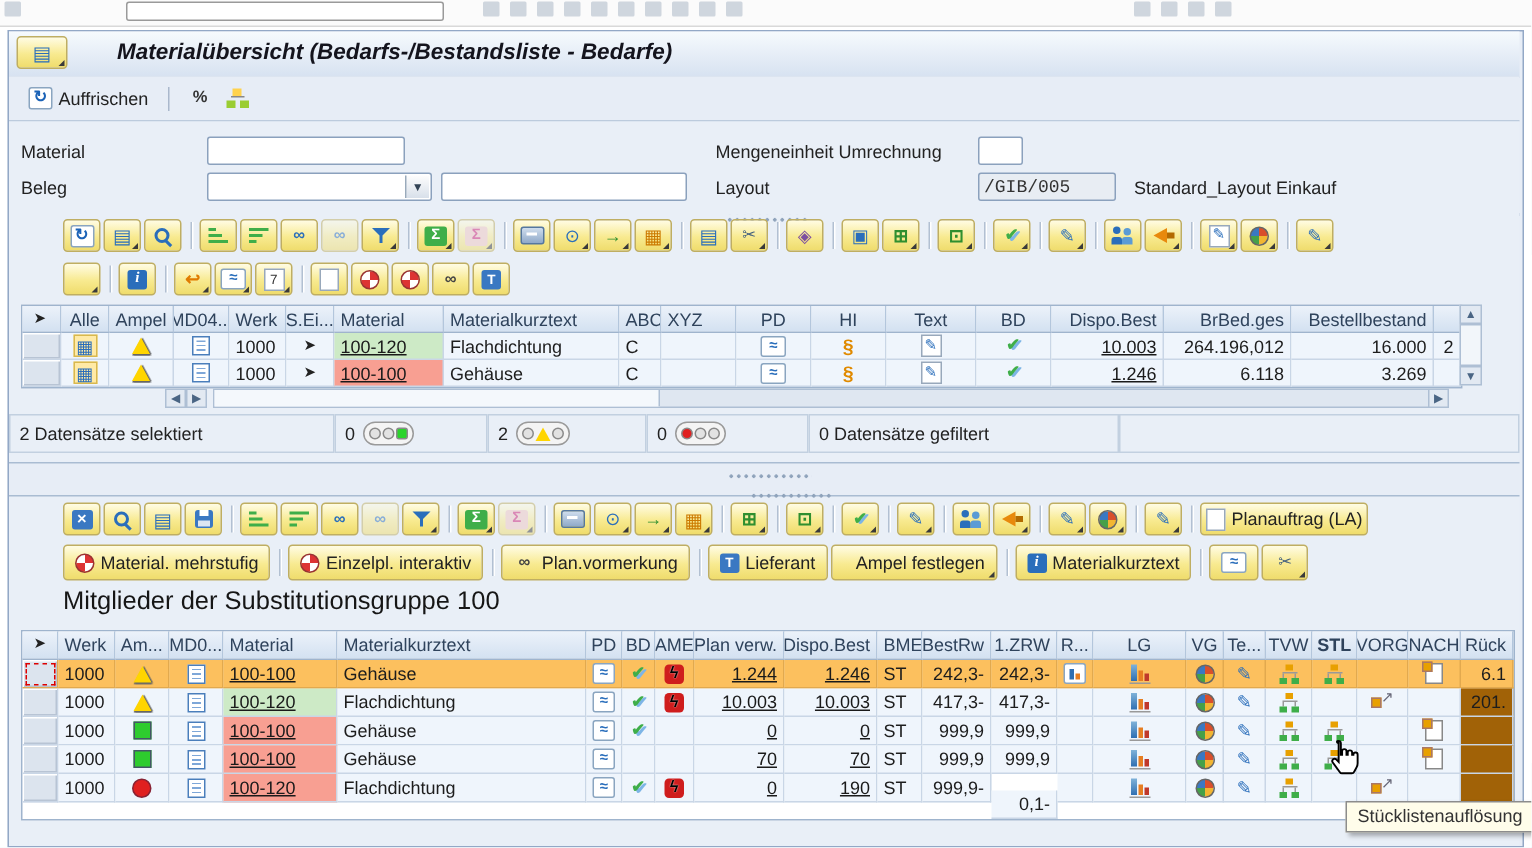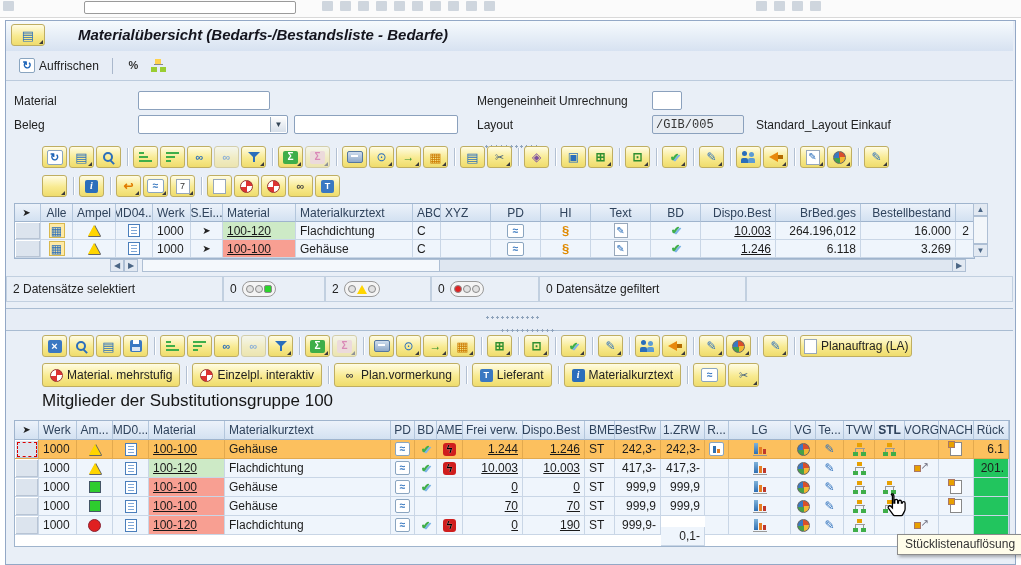--- a/index.html
+++ b/index.html
@@ -104,21 +104,21 @@
   .ic-cir{width:11px;height:11px;border-radius:50%;background:#e02020;border:1px solid #823;}
   
   .grid{position:absolute;border:1px solid #9fb4cd;background:#fff;}
   .grow{display:flex;}
   .gc{box-sizing:border-box;border-right:1px solid #c9d6e6;border-bottom:1px solid #c9d6e6;display:flex;align-items:center;padding:0 4px;overflow:hidden;white-space:nowrap;background:#eff5fc;font-size:12px;color:#1d1d1d;gap:2px;}
   .ghead .gc{background:linear-gradient(#ecf2fa,#d3e1f1);border-right:1px solid #b3c6dc;border-bottom:1px solid #9fb4cd;color:#2f435c;}
   .selcell{background:#dce4ee;box-shadow:inset 1px 1px 0 #fff,inset -1px -1px 0 #b8c4d4;}
   .t-num,.t-lnknum,.t-numgreen,.h-right{justify-content:flex-end;}
   .t-ico,.t-ampel,.t-icoflag,.h-center{justify-content:center;}
   .link{text-decoration:underline;color:#1a1a1a;}
-  .greenbg{background:#22c55e;}
+  .greenbg{background:#a16207;}
   .bg-green{background:#cdeac6;}
   .bg-red{background:#f89f92;}
   .rsel .gc{background:#fcc05e;border-color:#e2a94e;}
   .rsel .gc.selcell{background:#dce4ee;outline:1px dashed #d00;outline-offset:-3px;}
   
   .sb{position:absolute;background:#e2e9f2;border:1px solid #aebfd4;display:flex;align-items:center;justify-content:center;font-size:8px;color:#4a6584;box-sizing:border-box;}
   .scell{position:absolute;top:0;height:26px;border:1px solid #c2d0e0;background:#e9eff7;display:flex;align-items:center;padding:0 6px;font-size:12px;gap:5px;box-sizing:border-box;}
   .tl{display:inline-flex;align-items:center;gap:1px;background:#f4f4f4;border:1px solid #9a9a9a;border-radius:8px;padding:1px 3px;height:12px;}
   .tl i{display:inline-block;width:8px;height:8px;border-radius:50%;background:#e2e2e2;border:1px solid #8a8a8a;box-sizing:border-box;}
   .tl i.on-g{background:#2bd42b;border-radius:2px;}
@@ -621,20 +621,25 @@
         <span class="tsep"></span>
         <button class="tb big">
           <span class="ic ic-glasses">∞</span>
           <span class="blabel">Plan.vormerkung</span>
         </button>
         <span class="tsep"></span>
         <button class="tb big">
           <span class="ic ic-tbox">T</span>
           <span class="blabel">Lieferant</span>
         </button>
+        <button class="tb big">
+          <span class="ic ic-none"></span>
+          <span class="blabel">Ampel festlegen</span>
+          <span class="dd"></span>
+        </button>
         <span class="tsep"></span>
         <button class="tb big">
           <span class="ic ic-info">i</span>
           <span class="blabel">Materialkurztext</span>
         </button>
         <span class="tsep"></span>
         <button class="tb big">
           <span class="ic ic-chart">≈</span>
         </button>
         <button class="tb big">
@@ -649,21 +654,21 @@
             <span class="ic ic-selhdr">➤</span>
           </div>
           <div class="gc" style="width: 38px; height: 19px;">Werk</div>
           <div class="gc h-center" style="width: 36px; height: 19px;">Am...</div>
           <div class="gc h-center" style="width: 36px; height: 19px;">MD0...</div>
           <div class="gc" style="width: 76px; height: 19px;">Material</div>
           <div class="gc" style="width: 166px; height: 19px;">Materialkurztext</div>
           <div class="gc h-center" style="width: 24px; height: 19px;">PD</div>
           <div class="gc h-center" style="width: 22px; height: 19px;">BD</div>
           <div class="gc h-center" style="width: 26px; height: 19px;">AME</div>
-          <div class="gc h-right" style="width: 60px; height: 19px;">Frei verw.</div>
+          <div class="gc h-right" style="width: 60px; height: 19px;">Plan verw.</div>
           <div class="gc h-right" style="width: 62px; height: 19px;">Dispo.Best</div>
           <div class="gc" style="width: 30px; height: 19px;">BME</div>
           <div class="gc h-right" style="width: 46px; height: 19px;">BestRw</div>
           <div class="gc h-right" style="width: 44px; height: 19px;">1.ZRW</div>
           <div class="gc h-center" style="width: 24px; height: 19px;">R...</div>
           <div class="gc h-center" style="width: 62px; height: 19px;">LG</div>
           <div class="gc h-center" style="width: 25px; height: 19px;">VG</div>
           <div class="gc h-center" style="width: 28px; height: 19px;">Te...</div>
           <div class="gc h-center" style="width: 31px; height: 19px;">TVW</div>
           <div class="gc h-center" style="width: 30px; height: 19px; font-weight: bold;">STL</div>

